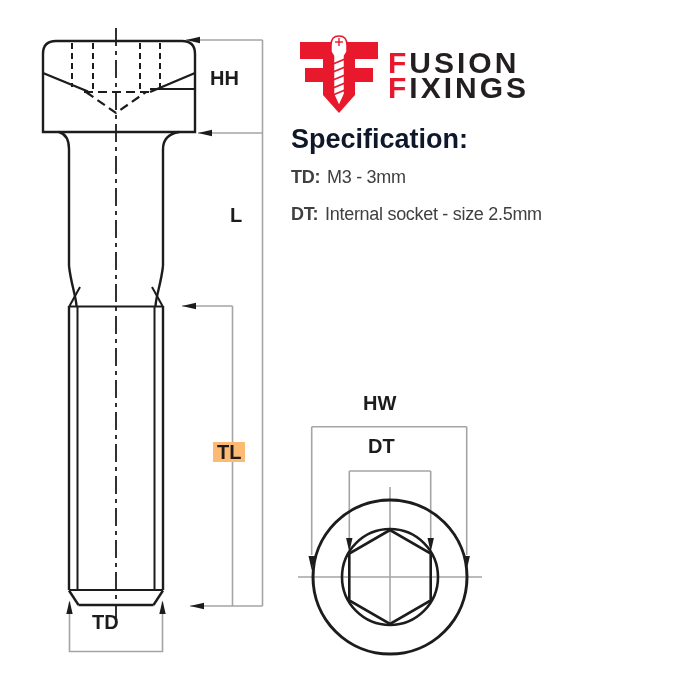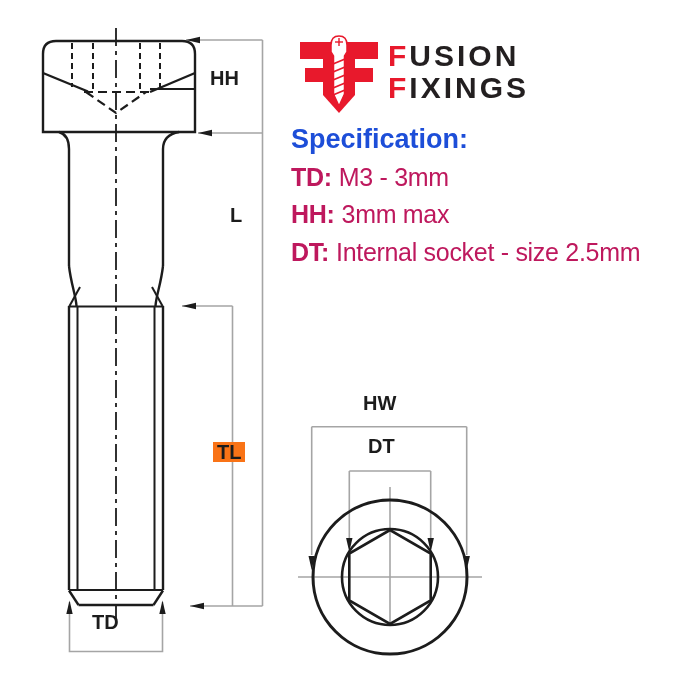--- a/index.html
+++ b/index.html
@@ -5,27 +5,27 @@
   html,body{margin:0;padding:0;background:#ffffff;}
   .stage{
     position:relative;width:700px;height:700px;background:#ffffff;overflow:hidden;
     font-family:"Liberation Sans", sans-serif;
   }
   .drawing{position:absolute;left:0;top:0;}
   .dim-label{
     position:absolute;font-size:20px;font-weight:700;color:#1c1c1c;line-height:1;
     white-space:nowrap;
   }
-  .dim-label.masked{background:#f97316;padding:0 4px;}
+  .dim-label.masked{background:#fdba74;padding:0 4px;}
   .logo-text{position:absolute;font-weight:bold;font-size:30px;letter-spacing:3px;
     line-height:1;color:#231f20;white-space:nowrap;}
   .logo-text .first{color:#e8192c;}
   .spec{position:absolute;left:291px;top:121px;width:400px;}
-  .spec-heading{font-size:27px;font-weight:bold;color:#1d4ed8;line-height:37.5px;height:37.5px;}
-  .spec-row{font-size:25px;color:#be185d;line-height:37.5px;height:37.5px;letter-spacing:-0.3px;}
+  .spec-heading{font-size:27px;font-weight:bold;color:#0f172a;line-height:37.5px;height:37.5px;}
+  .spec-row{font-size:18px;color:#404040;line-height:37.5px;height:37.5px;letter-spacing:-0.3px;}
   .spec-row .k{font-weight:bold;margin-right:7px;}
   .spec-row .v{font-weight:400;}
 </style>
 </head>
 <body>
 
 <div class="stage">
 
   <svg class="drawing" width="700" height="700" viewBox="0 0 700 700">
 
@@ -130,33 +130,30 @@
     </g>
   </svg>
 
   <div class="dim-label" style="left:210px;top:68px;">HH</div>
   <div class="dim-label" style="left:230px;top:205px;">L</div>
   <div class="dim-label masked" style="left:213px;top:442px;">TL</div>
   <div class="dim-label" style="left:92px;top:612px;">TD</div>
   <div class="dim-label" style="left:363px;top:393px;">HW</div>
   <div class="dim-label" style="left:368px;top:436px;">DT</div>
 
-  <div class="logo-text" style="left:388px;top:41px;">
+  <div class="logo-text" style="left:388px;top:48px;">
     <span class="first">F</span><span>USION</span>
   </div>
   <div class="logo-text" style="left:388px;top:73px;">
     <span class="first">F</span><span>IXINGS</span>
   </div>
 
   <div class="spec">
     <div class="spec-heading">Specification:</div>
     <div class="spec-row">
       <span class="k">TD:</span><span class="v">M3 - 3mm</span>
     </div>
     <div class="spec-row">
-      <span class="k">HH:</span><span class="v">3mm max</span>
-    </div>
-    <div class="spec-row">
       <span class="k">DT:</span><span class="v">Internal socket - size 2.5mm</span>
     </div>
   </div>
 
 </div>
 
 </body></html>

